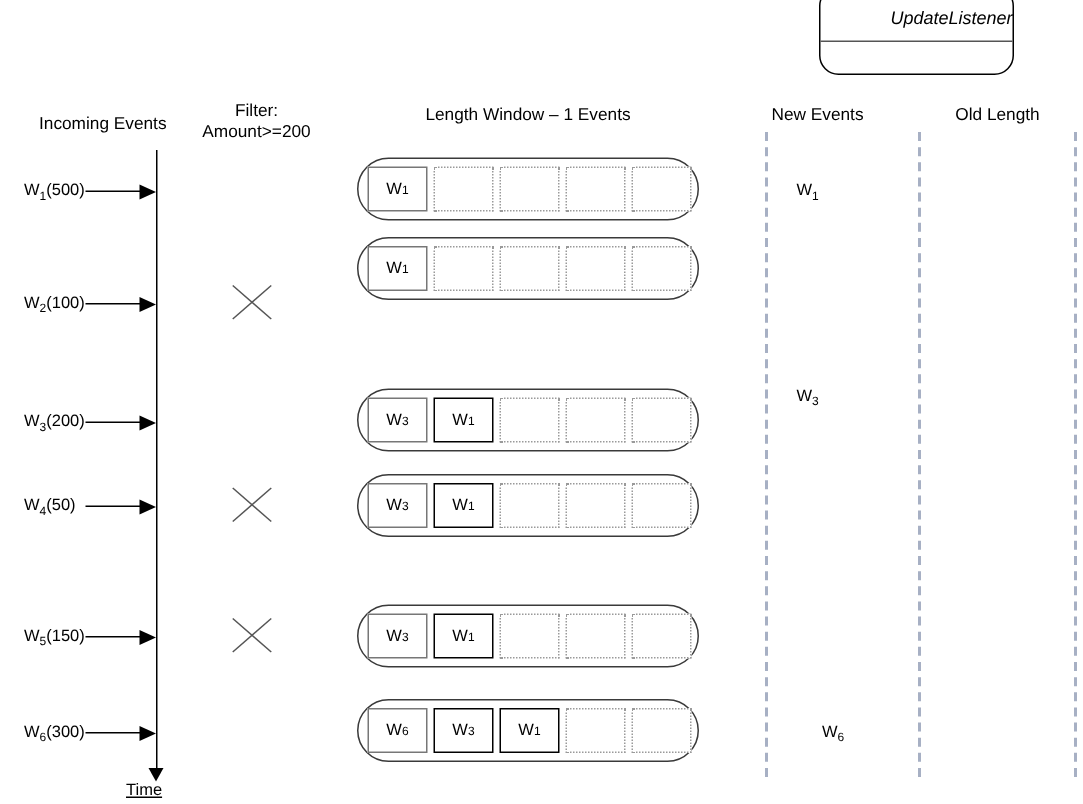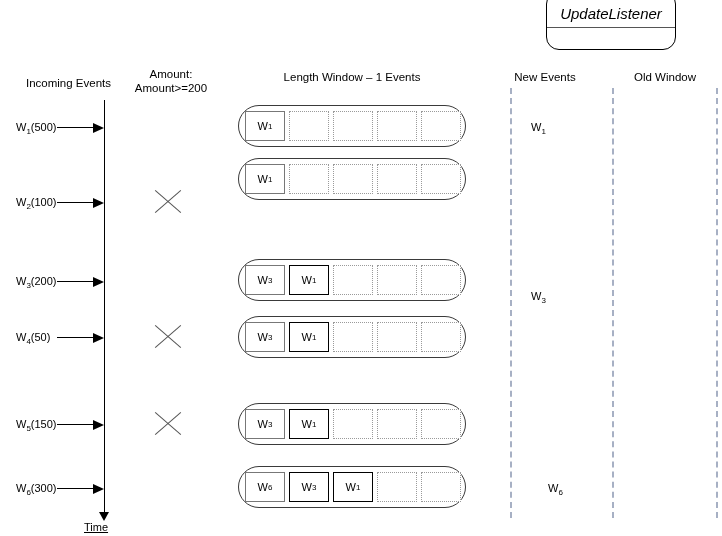--- a/index.html
+++ b/index.html
@@ -39,44 +39,44 @@
       display:flex;align-items:center;justify-content:center;
       font-size:11px;background:#fff;}
   .slot.empty{border:1.5px dotted #9a9a9a;}
   .slot.filled{border:1.5px solid #000;}
   .slot.filled.grey{border:1.5px solid #777;}
   .slot sub{font-size:8px;}
 
   
   #update-listener-box{left:546px;top:-9px;width:130px;height:59px;
       border:1px solid #000;border-radius:13px;background:#fff;box-sizing:border-box;}
-  #update-listener-title{position:absolute;left:0;right:0;top:13px;text-align:center;
-      font-style:italic;font-size:15px;}
+  #update-listener-title{position:absolute;left:0;right:0;top:13px;text-align:right;
+      font-style:italic;font-size:12px;}
   #update-listener-divider{position:absolute;left:0;right:0;top:35px;height:1px;background:#555;}
 
   
   .vdash{width:0;border-left:2px dashed #a7b0c4;top:88px;height:430px;}
 
   
   .out-val{font-size:11px;text-align:left;width:60px;}
   .out-val sub{font-size:8px;}
 </style>
 </head>
 <body>
 
 <div class="abs hdr" style="left:6px;top:77px;margin-left:20px;">Incoming Events</div>
 
-<div class="abs hdr" style="left:126px;top:68px;width:90px;">Amount:</div>
+<div class="abs hdr" style="left:126px;top:68px;width:90px;">Filter:</div>
 <div class="abs hdr" style="left:126px;top:82px;width:90px;">Amount&gt;=200</div>
 
 <div class="abs hdr" style="left:238px;top:71px;width:228px;">Length Window – 1 Events</div>
 
 <div class="abs hdr" style="left:496px;top:71px;width:98px;">New Events</div>
 
-<div class="abs hdr" style="left:616px;top:71px;width:98px;">Old Window</div>
+<div class="abs hdr" style="left:616px;top:71px;width:98px;">Old Length</div>
 
 <div class="abs" id="update-listener-box">
   <div id="update-listener-title">UpdateListener</div>
   <div id="update-listener-divider"></div>
 </div>
 
 <div class="abs" id="timeline-axis"></div>
 <div class="abs" id="timeline-arrowhead"></div>
 <div class="abs lbl" id="time-label">Time</div>
 
@@ -119,21 +119,21 @@
     <div class="abs ev-arrow-head" style="top: 277px;"></div>
     <div class="abs window-box" style="top: 259px;">
       <div class="slots">
         <div class="slot filled grey">W<sub>3</sub></div>
         <div class="slot filled">W<sub>1</sub></div>
         <div class="slot empty"></div>
         <div class="slot empty"></div>
         <div class="slot empty"></div>
       </div>
     </div>
-    <div class="abs out-val" style="left: 531px; top: 290px;">W<sub>3</sub></div>
+    <div class="abs out-val" style="left: 531px; top: 258px;">W<sub>3</sub></div>
     <div class="abs lbl ev-label" style="top: 331px;">W<sub>4</sub>(50)</div>
     <div class="abs ev-arrow-line" style="top: 337px;"></div>
     <div class="abs ev-arrow-head" style="top: 333px;"></div>
     <div class="abs xmark" style="left: 151px; top: 322px;">
       <i></i>
       <i></i>
     </div>
     <div class="abs window-box" style="top: 316px;">
       <div class="slots">
         <div class="slot filled grey">W<sub>3</sub></div>

